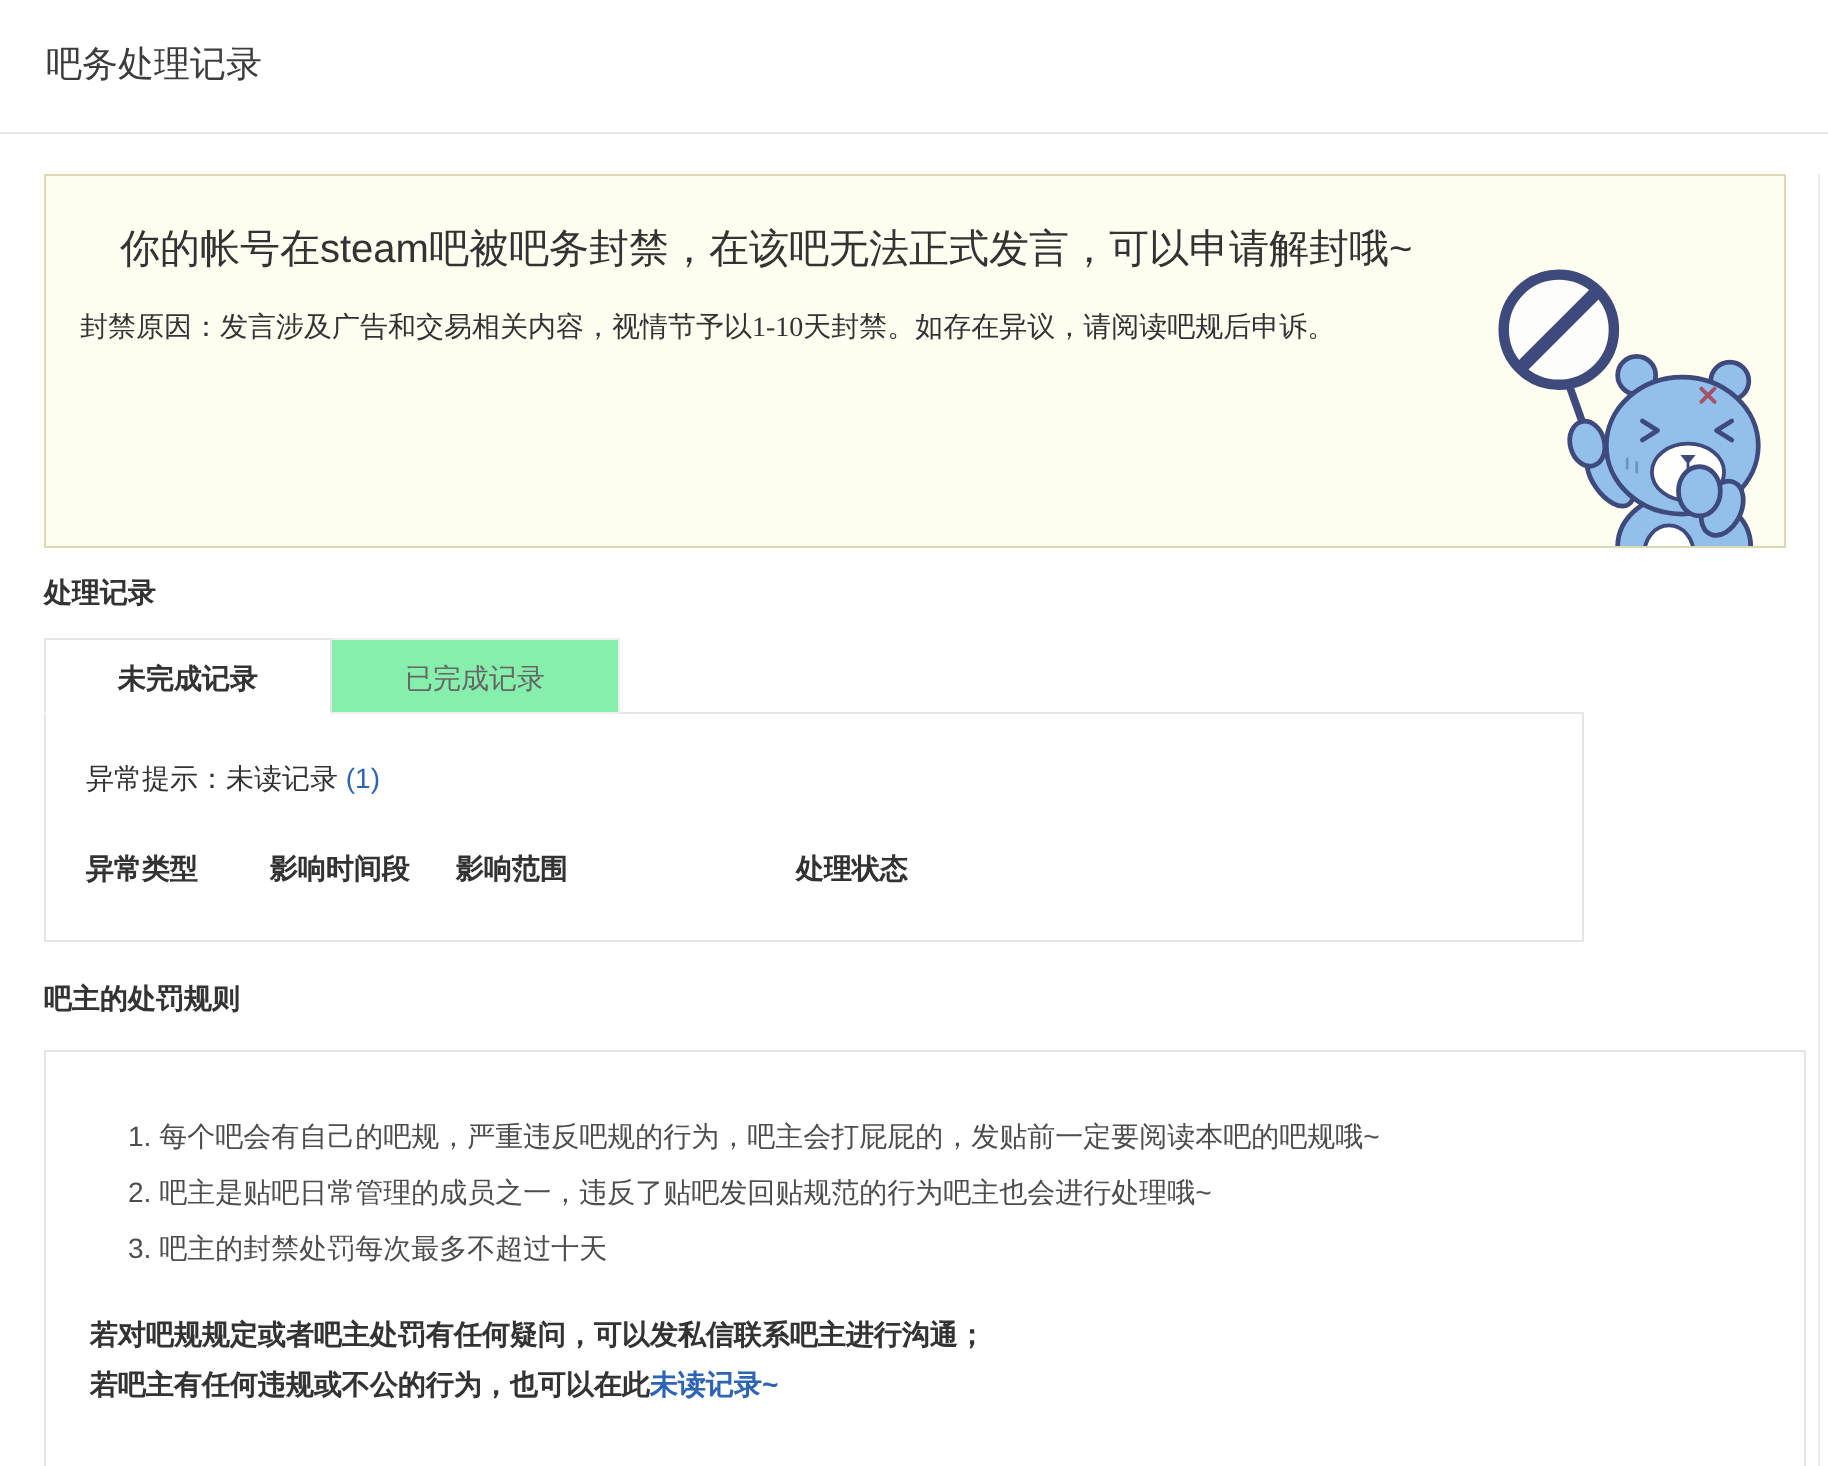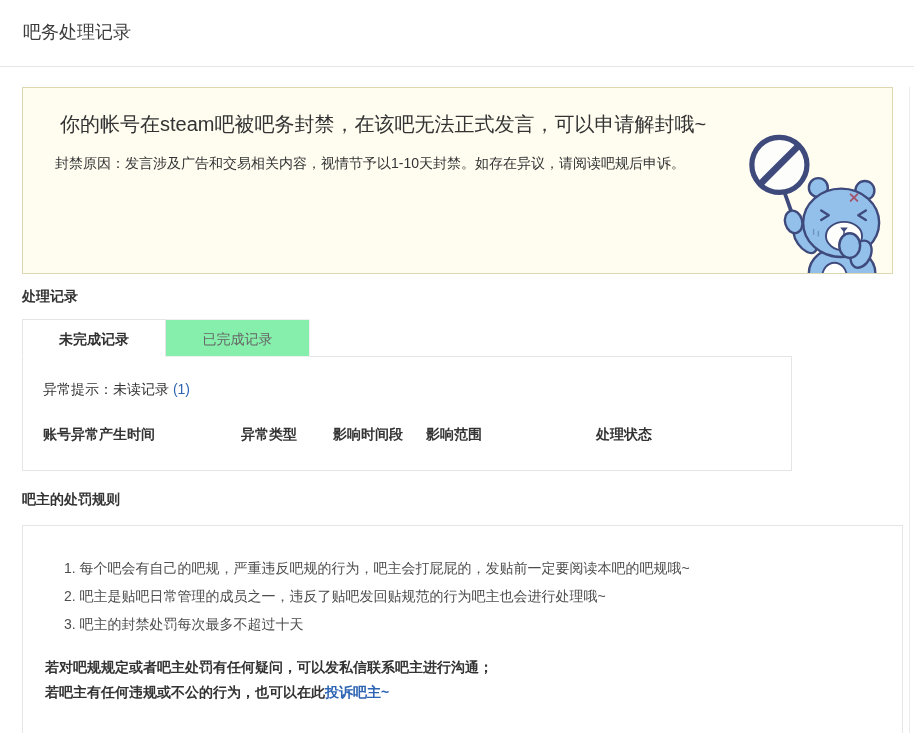--- a/index.html
+++ b/index.html
@@ -6,21 +6,21 @@
   html,body { width:914px; height:733px; overflow:hidden; background:#fff;
     font-family:"Liberation Sans","DejaVu Sans",sans-serif; color:#333; }
   .page-header { height:67px; border-bottom:1px solid #e6e6e6; }
   .page-title { font-size:18px; font-weight:400; color:#3d3d3d; padding:20px 0 0 23px; }
   .page-body { width:910px; min-height:666px; border-right:1px solid #ececec; }
 
   
   .notice { position:relative; margin:20px 0 0 22px; width:871px; height:187px;
     background:#fffcf0; border:1px solid #ded8b2; overflow:hidden; }
   .notice-headline { font-size:20px; color:#333; padding:23px 170px 0 37px; }
-  .notice-reason { font-size:14px; color:#333; padding:17px 170px 0 32px; }
+  .notice-reason { font-size:14px; color:#333; padding:17px 170px 0 17px;font-family:Liberation Serif, serif; }
   .mascot { position:absolute; right:10px; bottom:-2px; width:152px; height:150px; }
 
   
   .section-title { margin:14px 0 0 22px; font-size:14px; font-weight:bold; color:#333; }
   .tabbar { display:flex; margin:13px 0 0 22px; position:relative; z-index:2; }
   .tab { width:144px; height:38px; line-height:38px; text-align:center; font-size:14px; cursor:pointer; }
   .tab.active { background:#fff; border:1px solid #e5e5e5; border-bottom:1px solid #fff;
     font-weight:bold; color:#333; }
   .tab.inactive { background:#86efac; color:#666; border:1px solid #efefef; border-left:none; }
   .records-box { margin:-1px 0 0 22px; width:770px; background:#fff;
@@ -100,38 +100,37 @@
     <div class="tab inactive">已完成记录</div>
   </div>
 
   <div class="records-box">
     <div class="alert-line">
       <span>异常提示：未读记录</span>
       <a href="#">(1)</a>
     </div>
 
     <div class="tbl-head">
-      <div class="c1">账号异常产生时间</div>
       <div class="c2">异常类型</div>
       <div class="c3">影响时间段</div>
       <div class="c4">影响范围</div>
       <div class="c5">处理状态</div>
     </div>
 
   </div>
 
   <div class="rules-title">吧主的处罚规则</div>
 
   <div class="rules-box">
     <div class="rules-list">
       <div>1. 每个吧会有自己的吧规，严重违反吧规的行为，吧主会打屁屁的，发贴前一定要阅读本吧的吧规哦~</div>
       <div>2. 吧主是贴吧日常管理的成员之一，违反了贴吧发回贴规范的行为吧主也会进行处理哦~</div>
       <div>3. 吧主的封禁处罚每次最多不超过十天</div>
     </div>
     <div class="rules-note">
       <div>若对吧规规定或者吧主处罚有任何疑问，可以发私信联系吧主进行沟通；</div>
       <div>
-        <span>若吧主有任何违规或不公的行为，也可以在此</span><a href="#">投诉吧主~</a>
+        <span>若吧主有任何违规或不公的行为，也可以在此</span><a href="#">未读记录~</a>
       </div>
     </div>
   </div>
 
 </div>
 
 </body></html>

